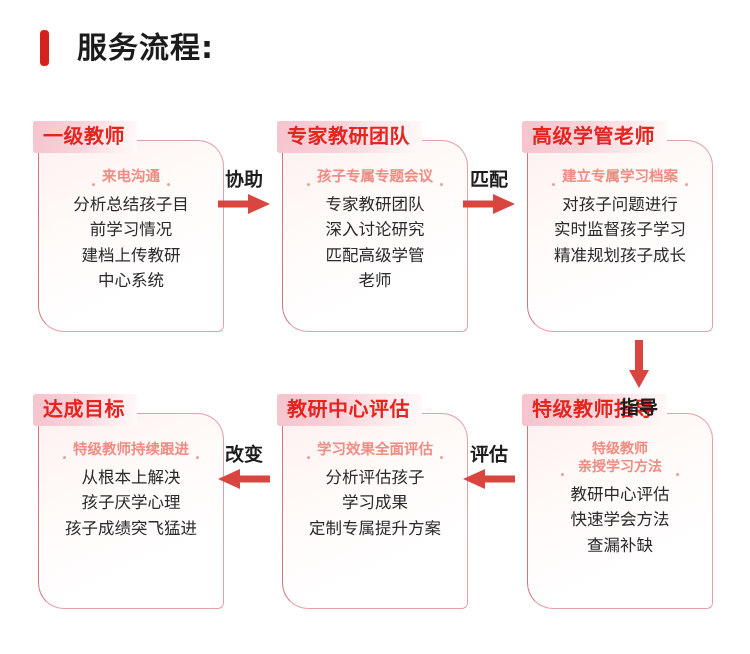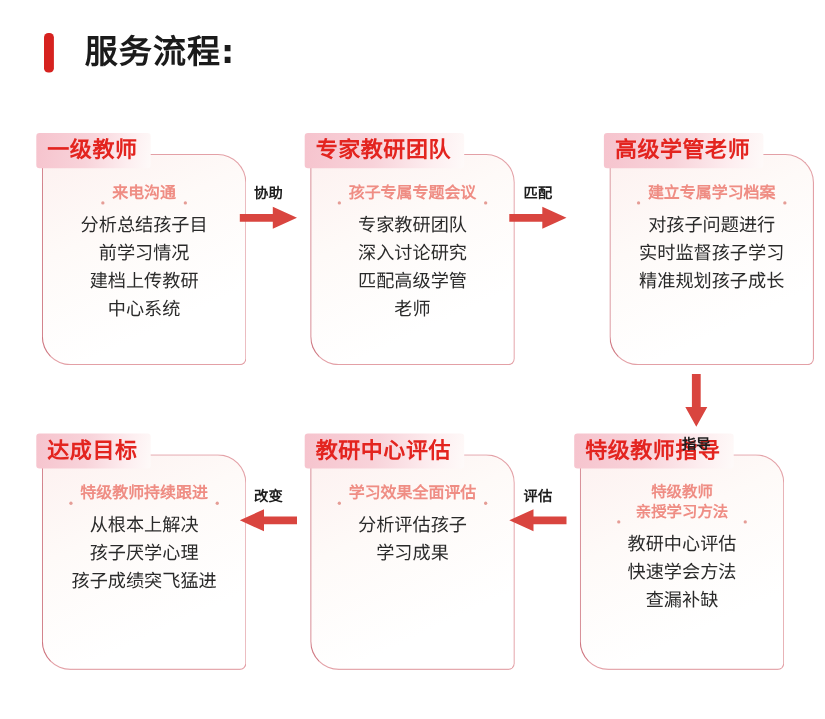--- a/index.html
+++ b/index.html
@@ -109,41 +109,41 @@
     color: #2a2a2a;
     font-size: 16.5px;
     line-height: 1.55;
     white-space: nowrap;
   }
   .card-body .line { display: block; }
 
   
   #card-1 { left: 38px;  top: 140px; }
   #card-2 { left: 282px; top: 140px; }
-  #card-3 { left: 554px; top: 140px; }
+  #card-3 { left: 527px; top: 140px; }
   #card-4 { left: 527px; top: 413px; }
   #card-5 { left: 282px; top: 413px; }
   #card-6 { left: 38px;  top: 413px; }
 
   
   .arrow-group {
     position: absolute;
     display: flex;
     align-items: center;
   }
   .arrow-group.horiz {
     flex-direction: column;
     gap: 3px;
   }
   .arrow-group.vert {
     flex-direction: column;
     gap: 8px;
   }
   .arrow-label {
-    font-size: 13px;
+    font-size: 19px;
     font-weight: 700;
     color: #1d1d1d;
     white-space: nowrap;
     line-height: 1;
   }
   .arrow-glyph {
     display: block;
     line-height: 0;
   }
 
@@ -227,20 +227,21 @@
   <div class="card tall" id="card-5">
     <div class="card-badge">教研中心评估</div>
     <div class="card-sub">
       <span class="dot"></span>
       <span class="sub-text">学习效果全面评估</span>
       <span class="dot"></span>
     </div>
     <div class="card-body">
       <span class="line">分析评估孩子</span>
       <span class="line">学习成果</span>
+      <span class="line">定制专属提升方案</span>
     </div>
   </div>
 
   <div class="card tall" id="card-6">
     <div class="card-badge">达成目标</div>
     <div class="card-sub">
       <span class="dot"></span>
       <span class="sub-text">特级教师持续跟进</span>
       <span class="dot"></span>
     </div>

